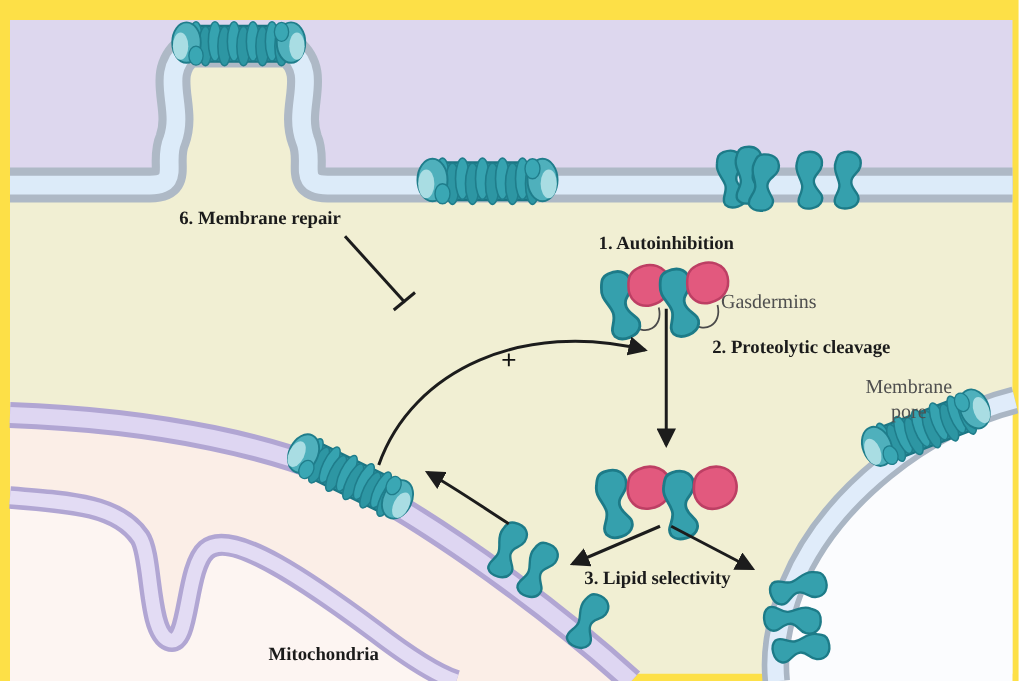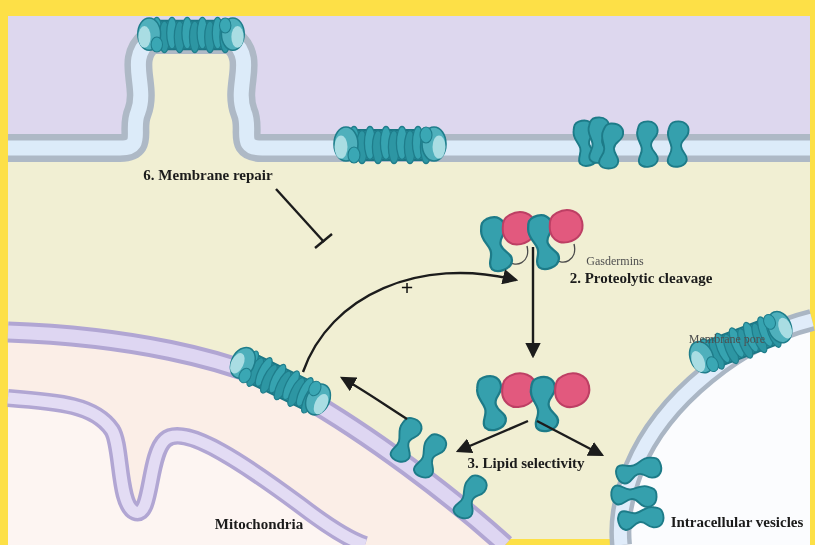--- a/index.html
+++ b/index.html
@@ -28,22 +28,22 @@
     position:relative;width:815px;height:545px;background:#fde047;overflow:hidden;
     font-family:Liberation Serif, serif;
   }
   #scene{position:absolute;left:0;top:0;}
   .lbl{
     position:absolute;transform:translate(-50%,-50%);
     font-weight:700;font-size:15px;color:#1b1b1b;white-space:nowrap;line-height:1.15;
   }
   .small-lbl{
     position:absolute;transform:translate(-50%,-50%);
-    font-weight:400;font-size:12px;color:var(--gray-label);
-    text-align:center;line-height:1.25;white-space:normal;margin-top:19px;
+    font-weight:400;font-size:16px;color:var(--gray-label);
+    text-align:center;line-height:1.25;white-space:normal;
   }
   .plus{
     position:absolute;transform:translate(-50%,-50%);
     font-weight:800;font-size:22px;color:#111;
   }
 </style>
 </head>
 <body>
 
 <div id="figure">
@@ -160,21 +160,21 @@
       <path d="M 528 421 L 458 451" marker-end="url(#ah)"></path>
       <path d="M 537 421 L 602 455" marker-end="url(#ah)"></path>
       <g>
         <path d="M 276 189 L 324 242"></path>
         <path d="M 315 248 L 332 234"></path>
       </g>
     </g>
   </svg>
 
   <div class="lbl" style="left:208px;top:176px">6. Membrane repair</div>
+  <div class="lbl" style="left:533px;top:196px">1. Autoinhibition</div>
   <div class="small-lbl" style="left:615px;top:242px">Gasdermins</div>
   <div class="plus" style="left:407px;top:288px">+</div>
   <div class="lbl" style="left:641px;top:279px">2. Proteolytic cleavage</div>
   <div class="small-lbl" style="left:727px;top:320px;width:84px">Membrane pore</div>
   <div class="lbl" style="left:526px;top:464px">3. Lipid selectivity</div>
   <div class="lbl" style="left:259px;top:525px">Mitochondria</div>
-  <div class="lbl" style="left:737px;top:523px">Intracellular vesicles</div>
 
 </div>
 
 </body></html>

